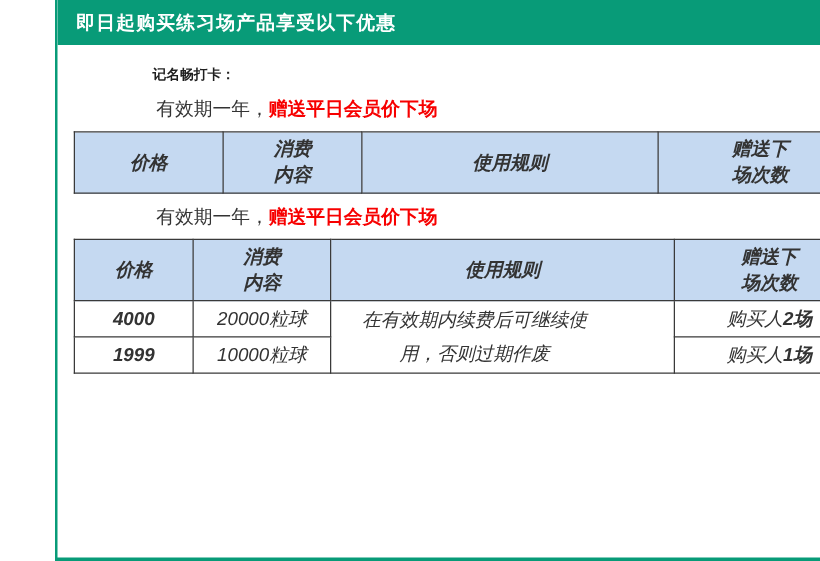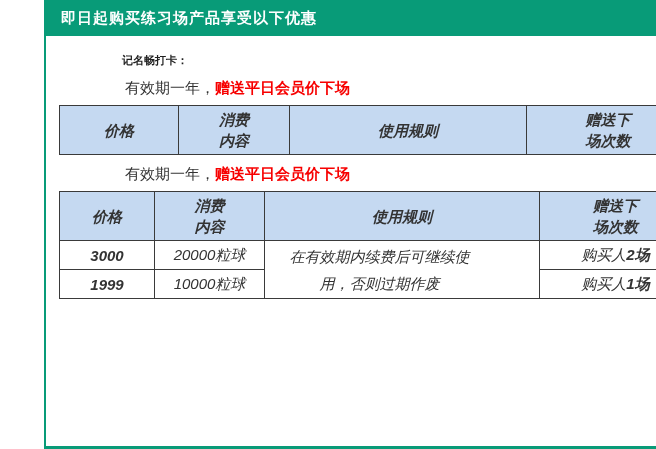--- a/index.html
+++ b/index.html
@@ -143,21 +143,21 @@
           <th class="ml">价格</th>
           <th class="ml">消费
 内容</th>
           <th class="ml">使用规则</th>
           <th class="ml">赠送下
 场次数</th>
         </tr>
       </thead>
       <tbody>
         <tr>
-          <td class="bold">3000</td>
+          <td class="bold">4000</td>
           <td>20000粒球</td>
           <td class="rule-merged" rowspan="2">在有效期内续费后可继续使
 用，否则过期作废</td>
           <td><span>购买人</span><span class="bold">2场</span></td>
         </tr>
         <tr>
           <td class="bold">1999</td>
           <td>10000粒球</td>
           <td><span>购买人</span><span class="bold">1场</span></td>
         </tr>

